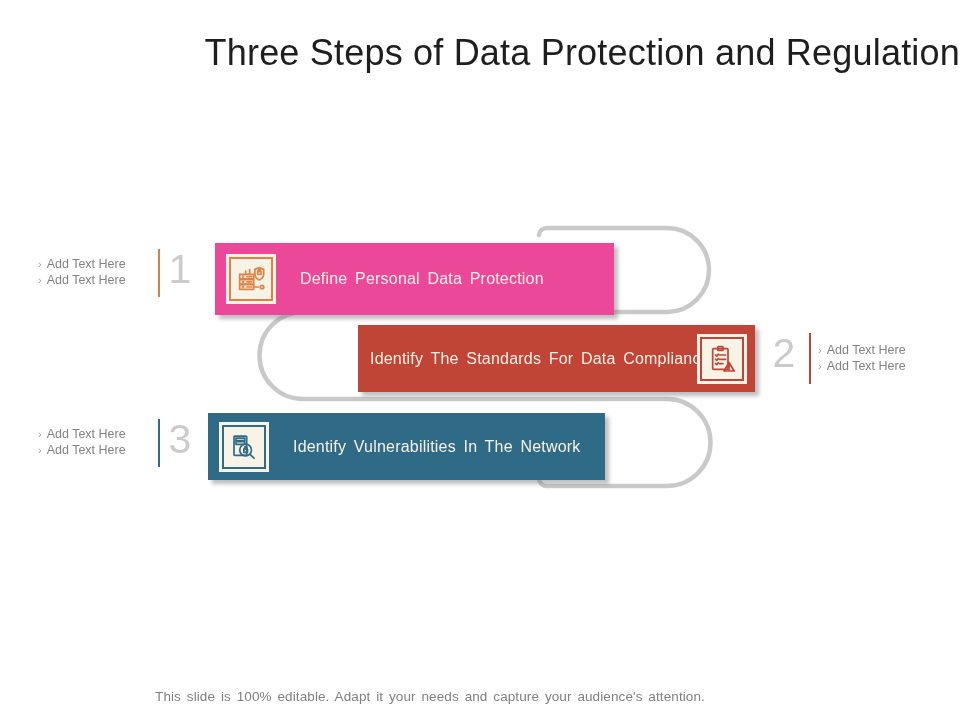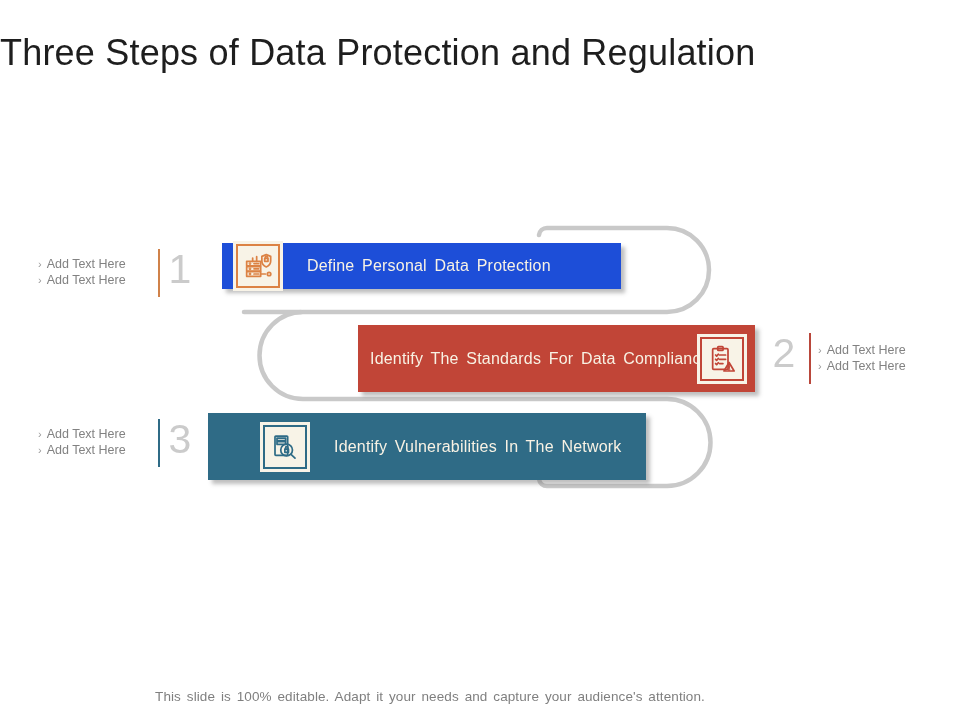--- a/index.html
+++ b/index.html
@@ -6,36 +6,36 @@
   #slide{
     position:relative;
     width:960px;height:720px;
     background:#ffffff;
     overflow:hidden;
     font-family:"Liberation Sans", sans-serif;
   }
   
   .title{
     position:absolute;top:33px;left:0;width:960px;
-    text-align:left;
+    text-align:right;
     font-size:36px;line-height:1.1;
     color:#1e1e1e;
     letter-spacing:.2px;
   }
   
   #track-svg{position:absolute;top:0;left:0;width:960px;height:720px;}
   
   .bar{
     position:absolute;
     display:flex;align-items:center;
     box-shadow:4px 4px 4px rgba(110,110,110,.45);
   }
-  .bar1{left:222px;top:243px;width:399px;height:46px;background:#1d4ed8;}
+  .bar1{left:215px;top:243px;width:399px;height:72px;background:#ec4899;}
   .bar2{left:358px;top:325px;width:397px;height:67px;background:#C14537;}
-  .bar3{left:208px;top:413px;width:397px;height:67px;background:#2F6B86;padding-left:41px;}
+  .bar3{left:208px;top:413px;width:397px;height:67px;background:#2F6B86;}
   .bar-label{
     font-size:16px;color:#F8F2E4;
     letter-spacing:.2px;word-spacing:3px;
     white-space:nowrap;
   }
   .bar1 .bar-label{margin-left:24px;}
   .bar2 .bar-label{margin-left:12px;}
   .bar3 .bar-label{margin-left:24px;}
   .iconbox{
     width:50px;height:50px;box-sizing:border-box;

